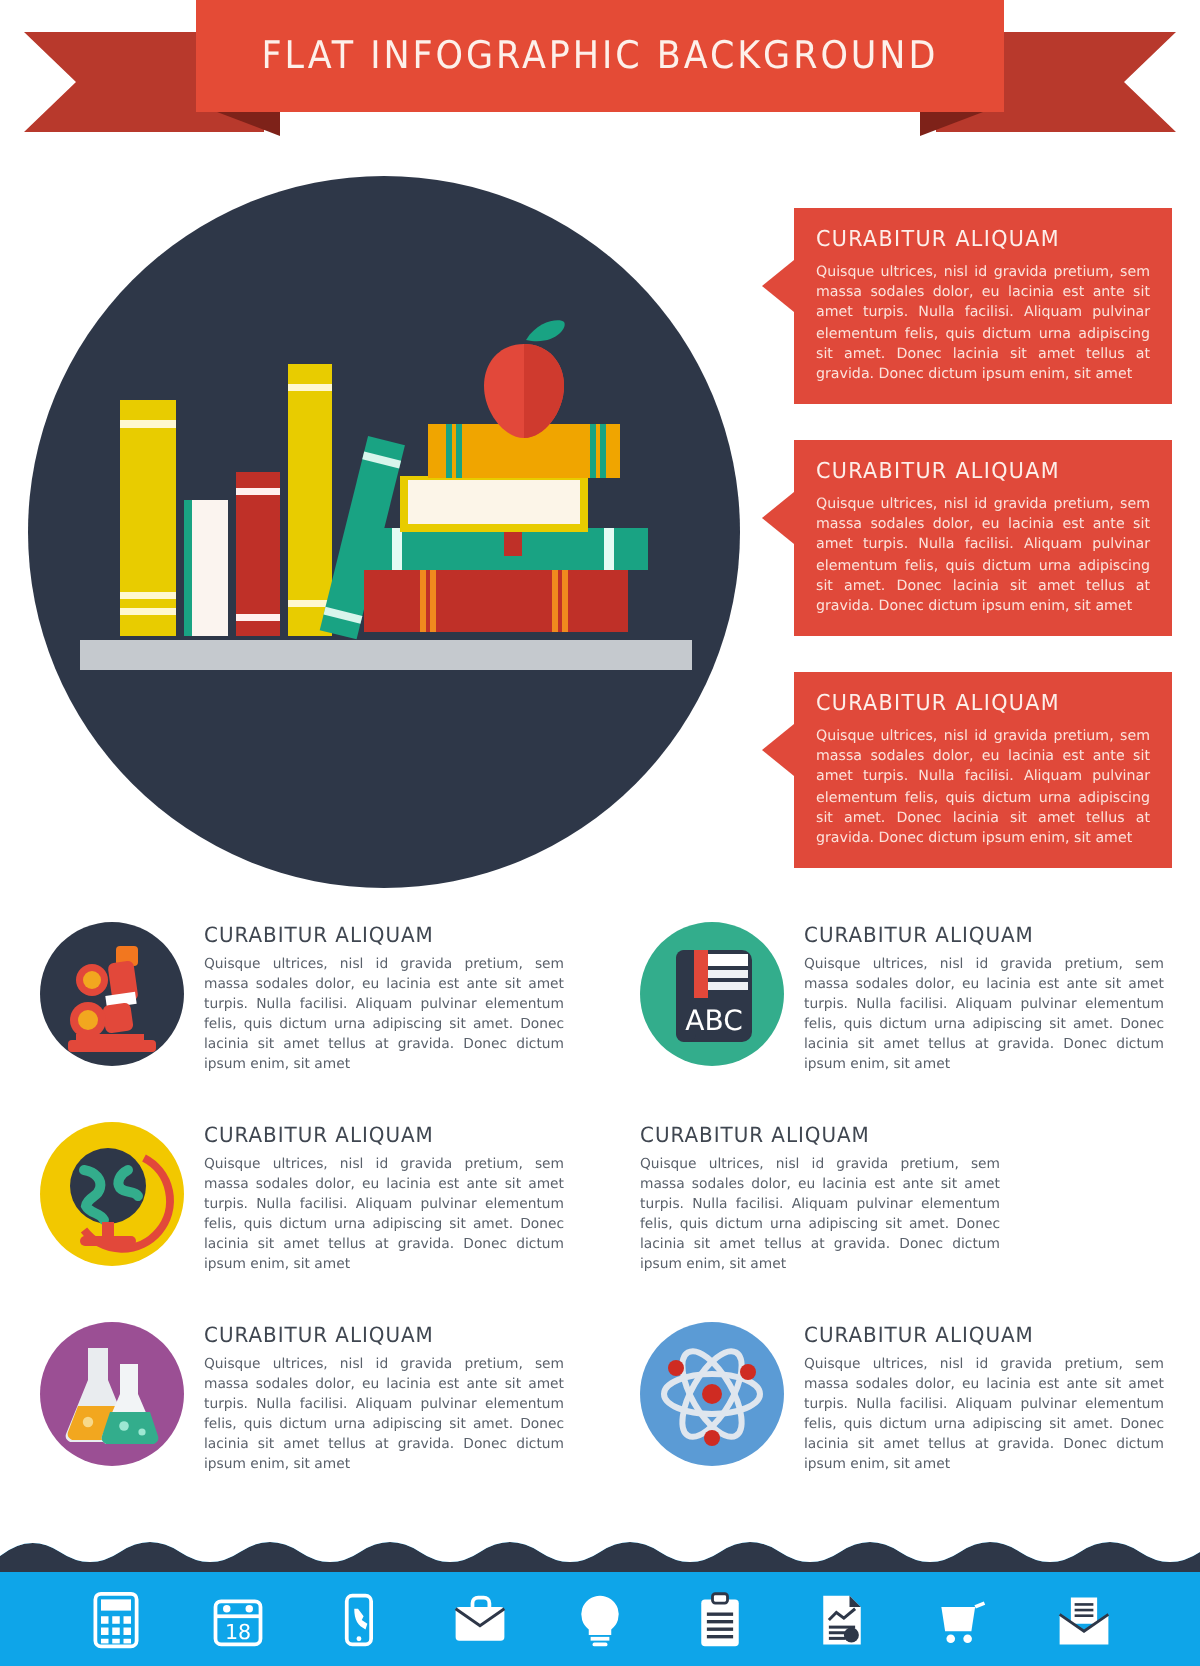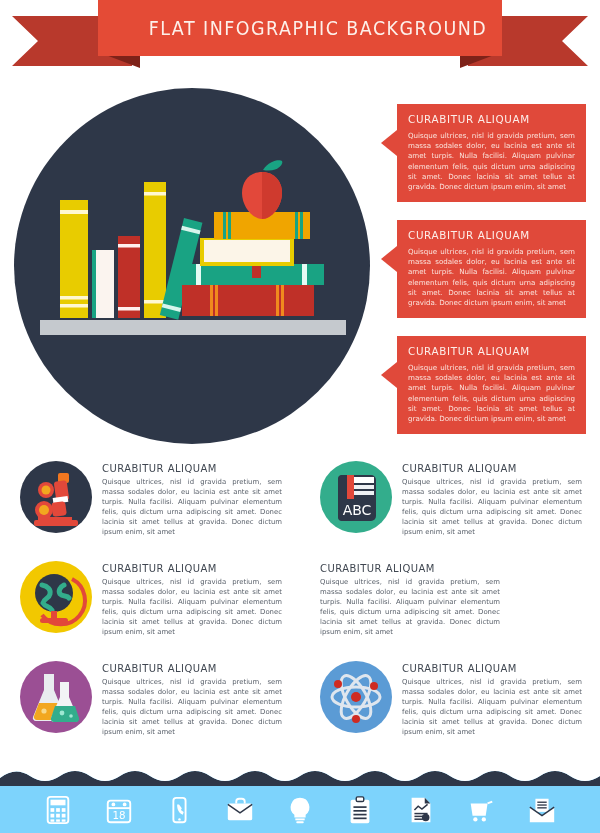--- a/index.html
+++ b/index.html
@@ -17,21 +17,21 @@
     position: absolute; top: 16px; width: 120px; height: 50px;
     background: #b8392c;
   }
   .ribbon-tail.left  { left: 12px;  clip-path: polygon(0 0, 100% 0, 100% 100%, 0 100%, 26px 50%); }
   .ribbon-tail.right { right: 12px; clip-path: polygon(0 0, 100% 0, calc(100% - 26px) 50%, 100% 100%, 0 100%); }
   .ribbon-shadow { position: absolute; top: 52px; width: 42px; height: 16px; background: #7e2219; }
   .ribbon-shadow.left  { left: 98px;  clip-path: polygon(0 0, 100% 0, 100% 100%); }
   .ribbon-shadow.right { right: 98px; clip-path: polygon(0 0, 100% 0, 0 100%); }
   .ribbon-main {
     position: absolute; top: 0; left: 98px; width: 404px; height: 56px;
-    background: #e44b36; display: flex; align-items: center; justify-content: flex-end;
+    background: #e44b36; display: flex; align-items: center; justify-content: center;
   }
   .ribbon-title {
     color: #fdf0ea; font-size: 19px; letter-spacing: 1.6px;
     font-weight: 400; font-family: "DejaVu Sans", sans-serif;
     transform: scaleX(0.92);
   }
 
   
   .hero-circle {
     position: absolute; left: 14px; top: 88px;
@@ -73,21 +73,21 @@
     transform-origin: left;
   }
   .btxt p {
     font-size: 6.9px; line-height: 9.9px; color: #5a616b; text-align: justify;
     width: 180px; font-family: "DejaVu Sans", sans-serif;
   }
 
   
   .footer {
     position: absolute; left: 0; bottom: 0; width: 600px; height: 62px;
-    background: #7dd3fc;
+    background: #0ea5e9;
   }
   .scallop { position: absolute; top: -1px; left: 0; width: 600px; height: 16px; }
   .ficons {
     position: absolute; top: 16px; left: 0; width: 600px; height: 46px;
     display: flex; align-items: center; justify-content: space-around; padding: 0 28px;
   }
   .ficon { width: 30px; height: 30px; }
 </style>
 </head>
 <body>

